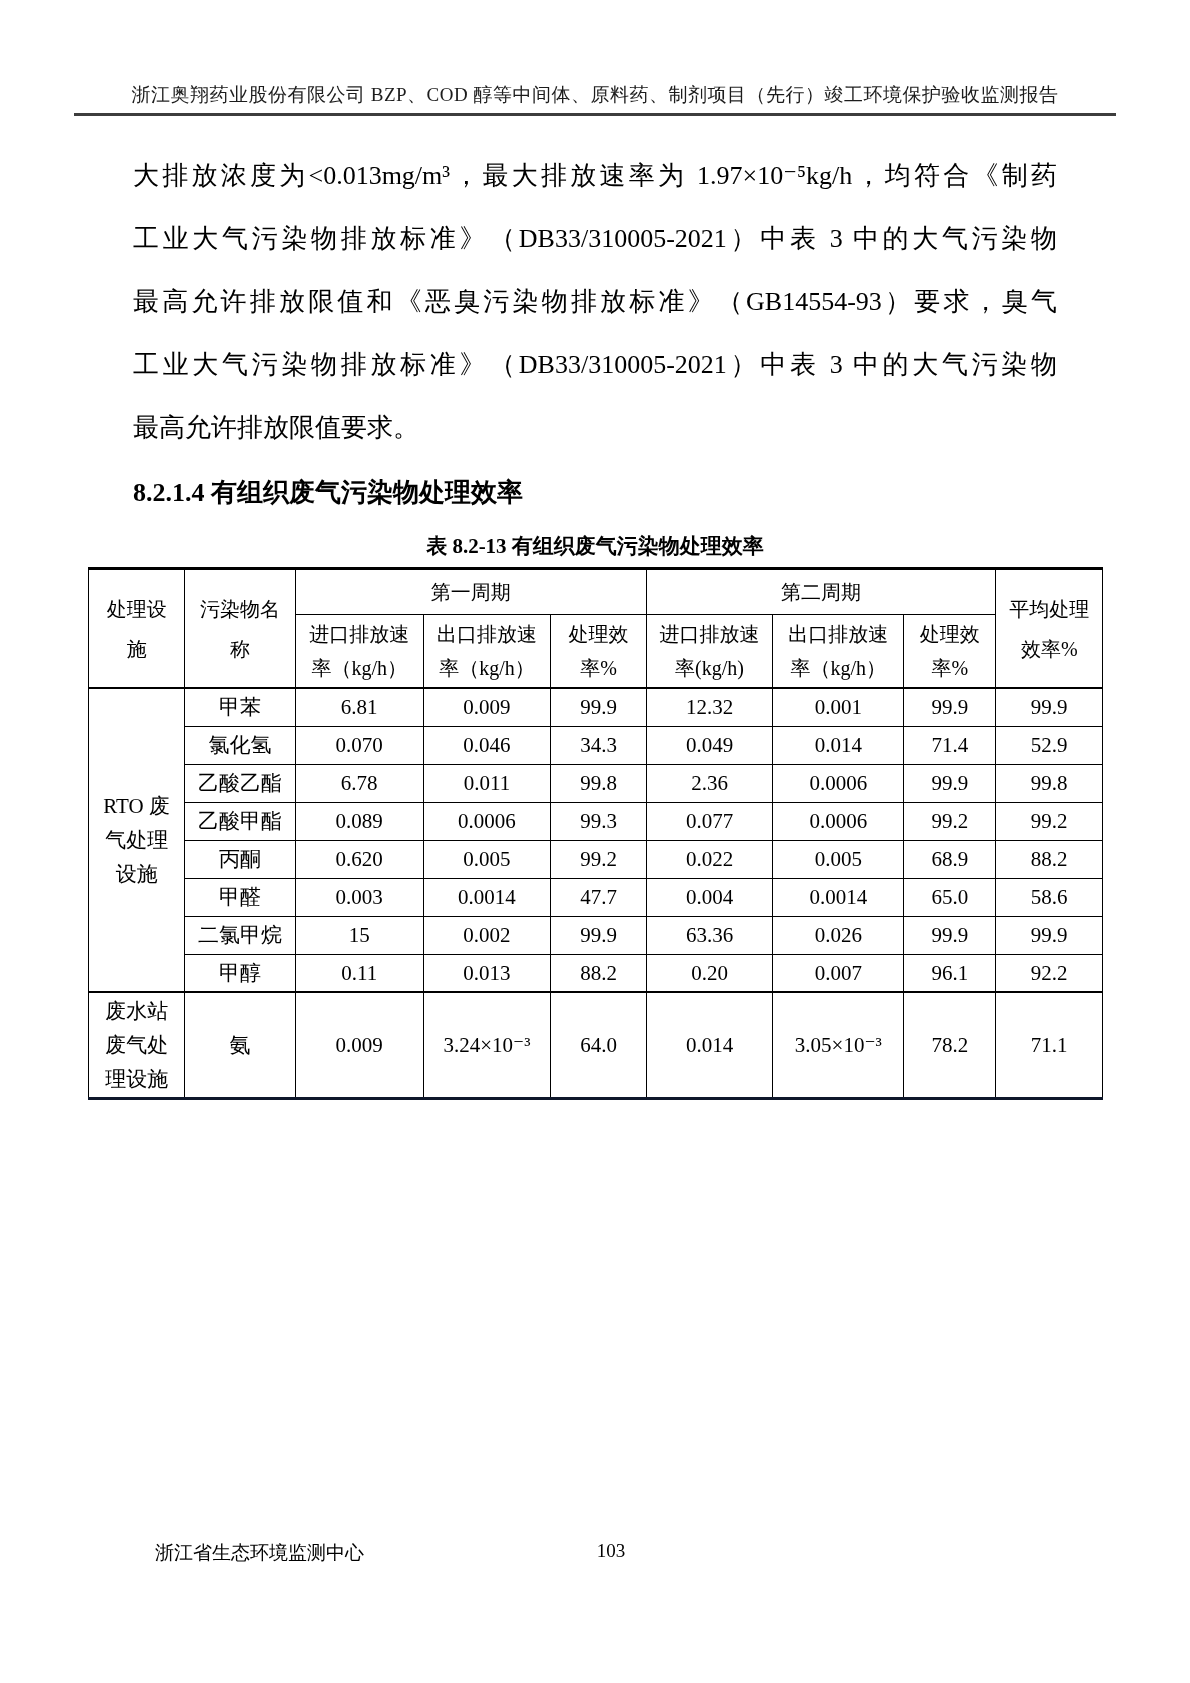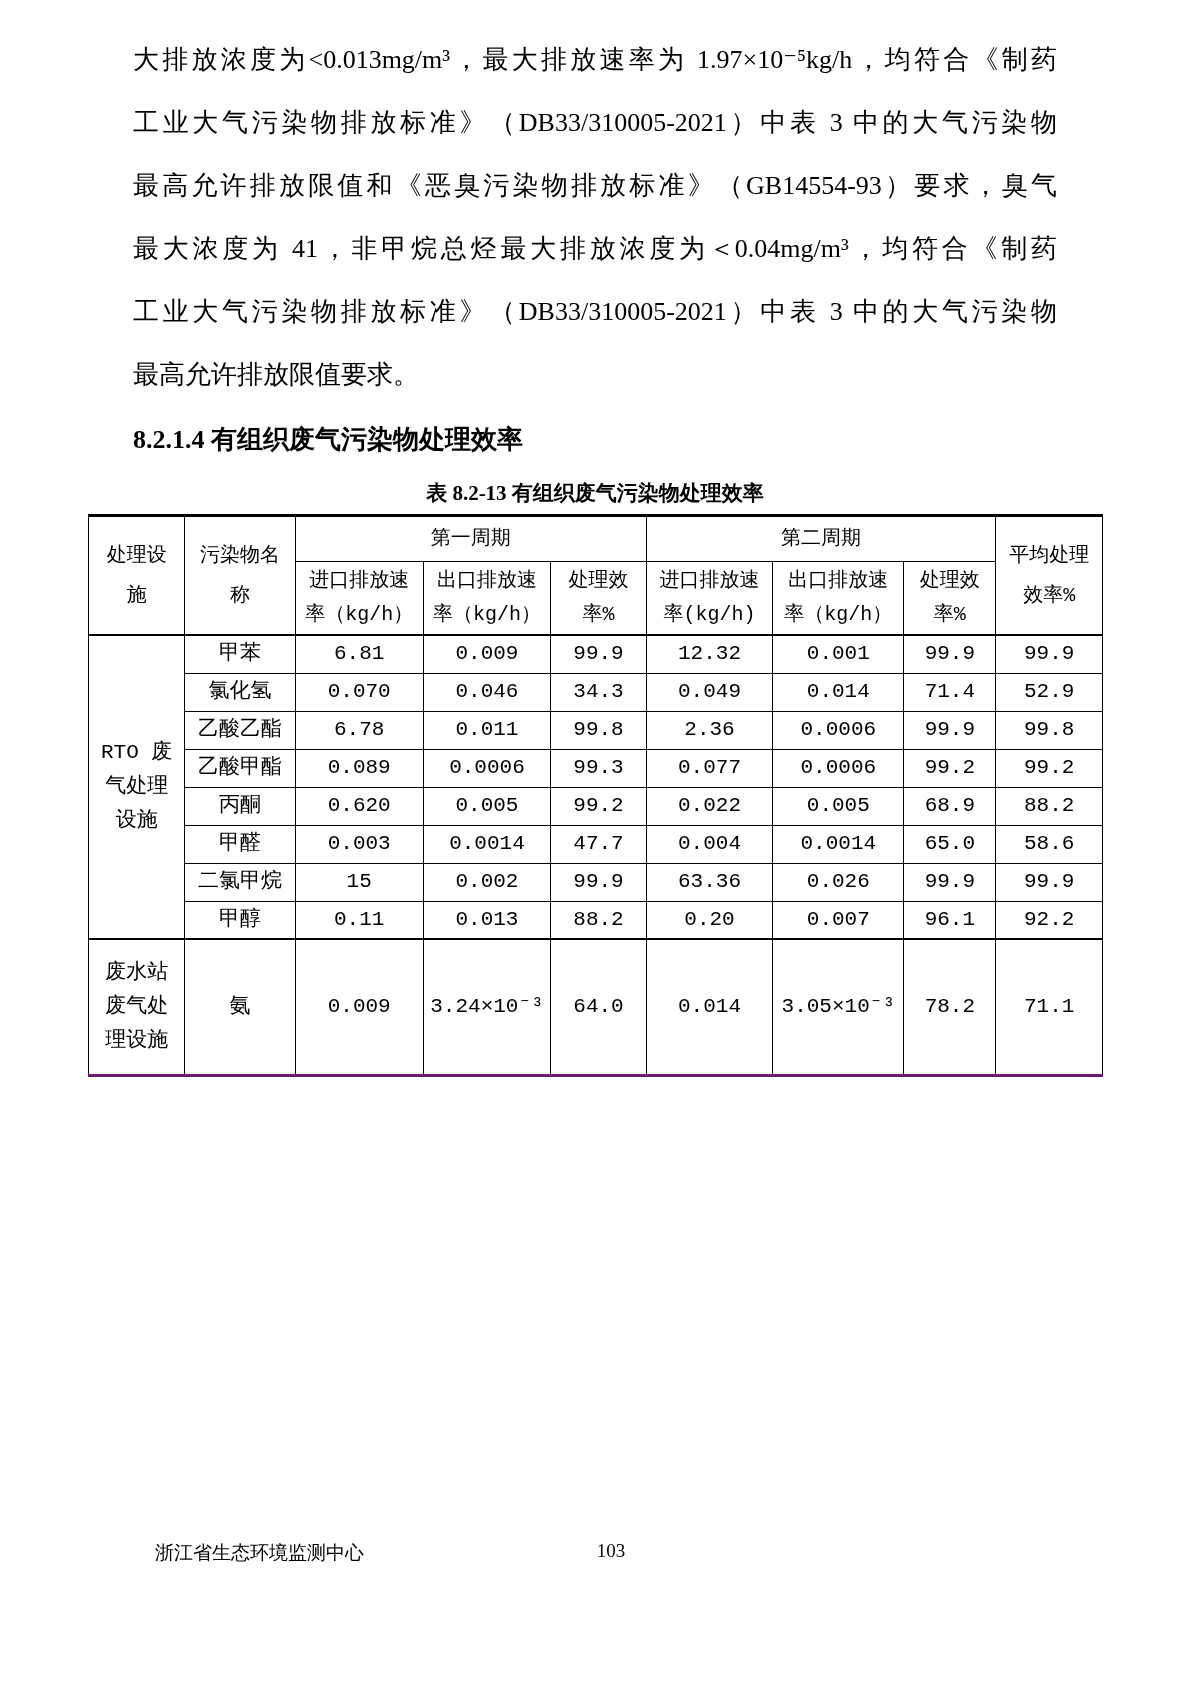--- a/index.html
+++ b/index.html
@@ -56,67 +56,69 @@
     line-height: 26px;
   }
   
   table.eff-table {
     border-collapse: collapse;
     table-layout: fixed;
     width: 1015px;
     margin-left: -45px;
     margin-top: 8px;
     border-top: 3px solid #000;
-    border-bottom: 3px solid #701a75;
+    border-bottom: 3px solid #0f172a;
     font-size: 20px;
-    font-family: Liberation Mono, monospace;
   }
   .eff-table th, .eff-table td {
     border: 1px solid #000;
     text-align: center;
     vertical-align: middle;
     font-weight: normal;
     background: #fff;
   }
   .eff-table th { padding: 2px 8px; line-height: 34px; }
   .eff-table thead tr.group-row th { height: 44px; line-height: 40px; }
   .eff-table thead { border-bottom: 2px solid #000; }
   .eff-table thead th.span2 { height: auto; }
   .eff-table td { font-size: 21px; padding: 2px 4px; line-height: 32px; }
   .eff-table tbody tr { height: 38px; }
   .eff-table tbody.sec2 tr { height: 100px; }
   .eff-table tbody.sec1 { border-bottom: 2px solid #000; }
-  .eff-table td.col-facility { padding: 16px 8px; line-height: 34px; }
+  .eff-table td.col-facility { padding: 1px 8px; line-height: 34px; }
   
   .p2 { margin-top: 16px; }
   
   .page-footer {
     position: absolute;
     top: 1540px;
     left: 0;
     width: 100%;
     height: 30px;
     font-size: 19px;
   }
   .footer-org { position: absolute; left: 155px; top: 0; }
   .footer-page { position: absolute; left: 16px; width: 100%; text-align: center; top: 0; }
 </style>
 </head>
 <body>
 
 <div class="page">
 
+  <header class="page-header">
+    <div class="header-text">浙江奥翔药业股份有限公司 BZP、COD 醇等中间体、原料药、制剂项目（先行）竣工环境保护验收监测报告</div>
+    <div class="header-rule"></div>
+  </header>
 
   <main class="content">
 
     <div class="para p1">
       <span class="pline">大排放浓度为&lt;0.013mg/m³，最大排放速率为 1.97×10⁻⁵kg/h，均符合《制药</span>
       <span class="pline">工业大气污染物排放标准》（DB33/310005-2021）中表 3 中的大气污染物</span>
       <span class="pline">最高允许排放限值和《恶臭污染物排放标准》（GB14554-93）要求，臭气</span>
-      <span class="pline">最大浓度为 41，非甲烷总烃最大排放浓度为＜0.04mg/m³，均符合《制药</span>
       <span class="pline">工业大气污染物排放标准》（DB33/310005-2021）中表 3 中的大气污染物</span>
       <span class="pline pend">最高允许排放限值要求。</span>
     </div>
 
     <h3 class="section-heading">8.2.1.4 有组织废气污染物处理效率</h3>
 
     <div class="table-title">表 8.2-13  有组织废气污染物处理效率</div>
 
     <table class="eff-table">
       <colgroup>

